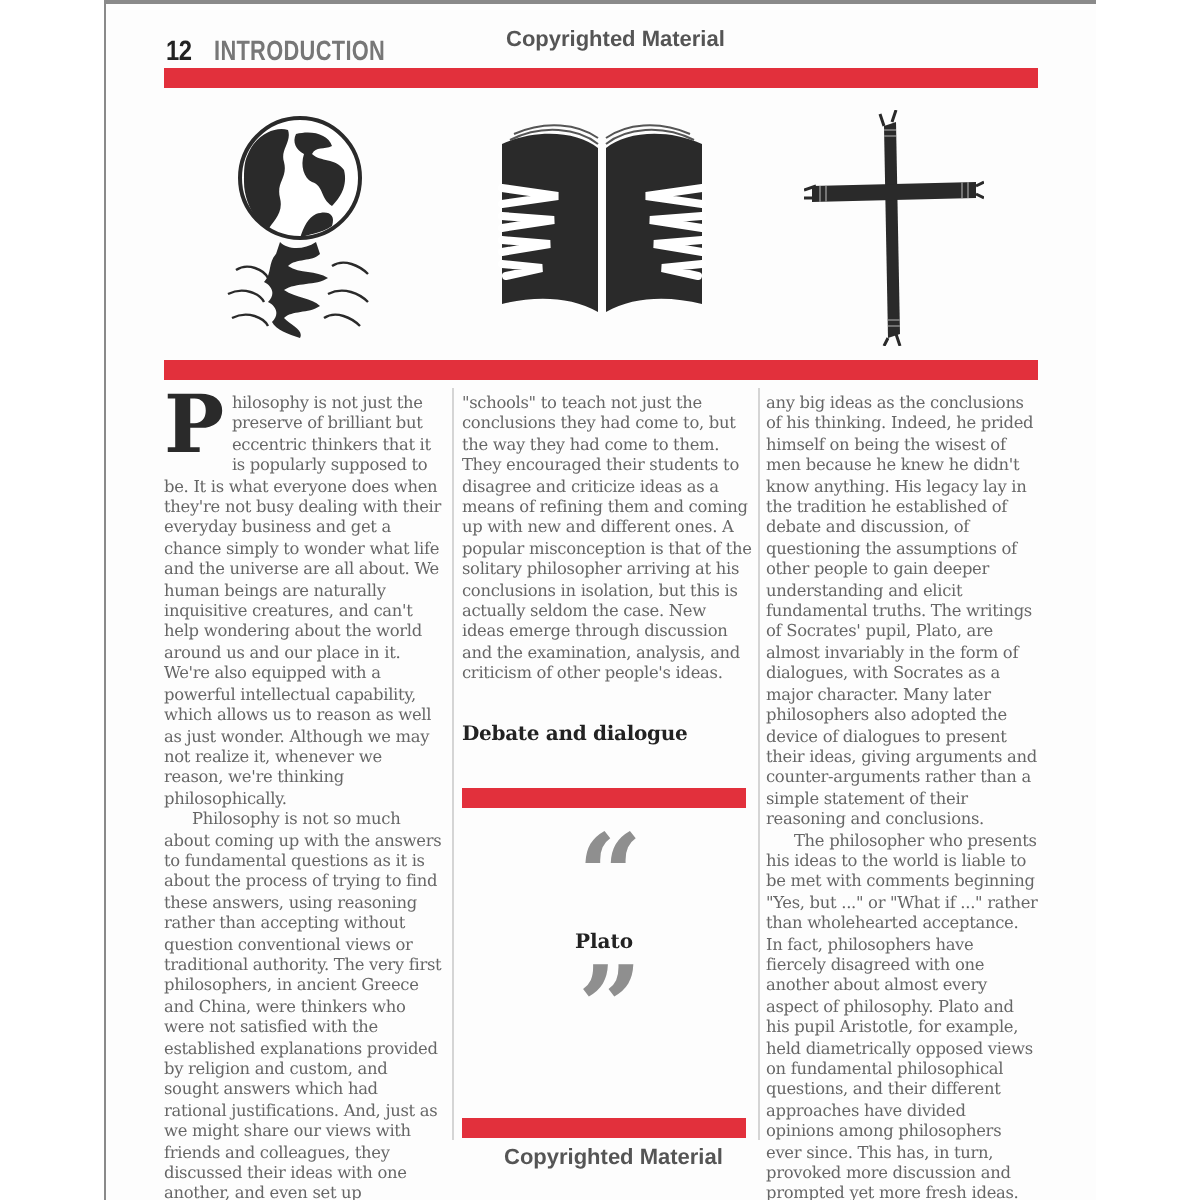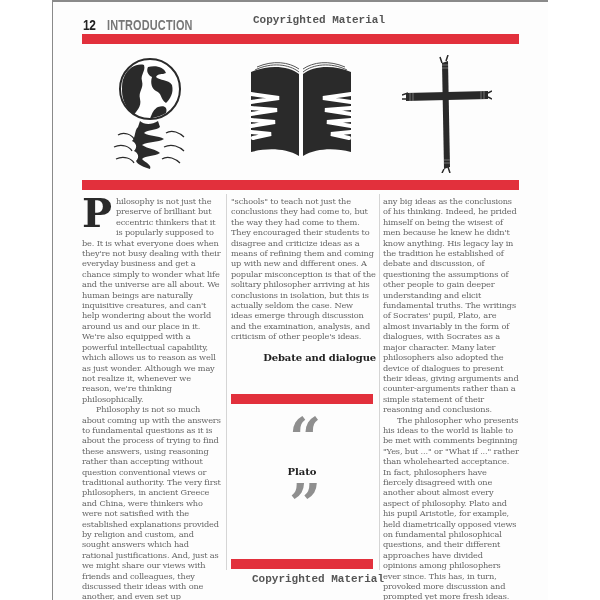--- a/index.html
+++ b/index.html
@@ -13,21 +13,21 @@
       position: absolute; left: 83px; top: 17px; font-family: "Liberation Sans", sans-serif;
       font-weight: bold; font-size: 14px; color: #222; letter-spacing: -0.3px;
       transform: scaleX(0.85); transform-origin: left top;
     }
     .header-sec {
       position: absolute; left: 107px; top: 17px; font-family: "Liberation Sans", sans-serif;
       font-weight: bold; font-size: 14px; color: #777; letter-spacing: 0.2px;
       transform: scaleX(0.78); transform-origin: left top;
     }
     .copyright {
-      position: absolute; font-family: Liberation Mono, monospace; font-weight: bold;
+      position: absolute; font-family: Liberation Sans, sans-serif; font-weight: bold;
       font-size: 11px; color: #555; white-space: nowrap;
     }
     .copyright.top { left: 253px; top: 14px; }
     .copyright.bottom { left: 252px; top: 573px; }
     .red-bar { position: absolute; background: #e2303c; }
     .bar-top { left: 82px; top: 34px; width: 437px; height: 10px; }
     .bar-mid { left: 82px; top: 180px; width: 437px; height: 10px; }
     .bar-quote-top { left: 231px; top: 394px; width: 142px; height: 10px; }
     .bar-quote-bottom { left: 231px; top: 559px; width: 142px; height: 10px; }
 
@@ -48,21 +48,21 @@
     .col3 { left: 383px; width: 136px; }
     .divider { position: absolute; width: 1px; background: #d5d5d5; }
     .div1 { left: 226px; top: 194px; height: 376px; }
     .div2 { left: 379px; top: 194px; height: 376px; }
 
     .dropcap {
       float: left; font-family: "DejaVu Serif", serif; font-weight: 900; font-size: 40px;
       line-height: 30px; color: #2a2a2a; margin: 2px 4px 0 0; height: 30px;
     }
     .subhead {
-      font-weight: bold; color: #222; font-size: 10px; margin-top: 10px; line-height: 12px; text-align: right;
+      font-weight: bold; color: #222; font-size: 10px; margin-top: 20px; line-height: 12px;
     }
     .quote-box {
       position: absolute; left: 231px; top: 404px; width: 142px; height: 155px; text-align: center;
     }
     .quote-mark {
       font-family: "DejaVu Serif", serif; font-weight: bold; font-size: 56px; color: #8f8f8f;
       line-height: 40px; height: 30px; letter-spacing: -6px;
     }
     .quote-mark.open { margin-top: 14px; }
     .quote-text {

